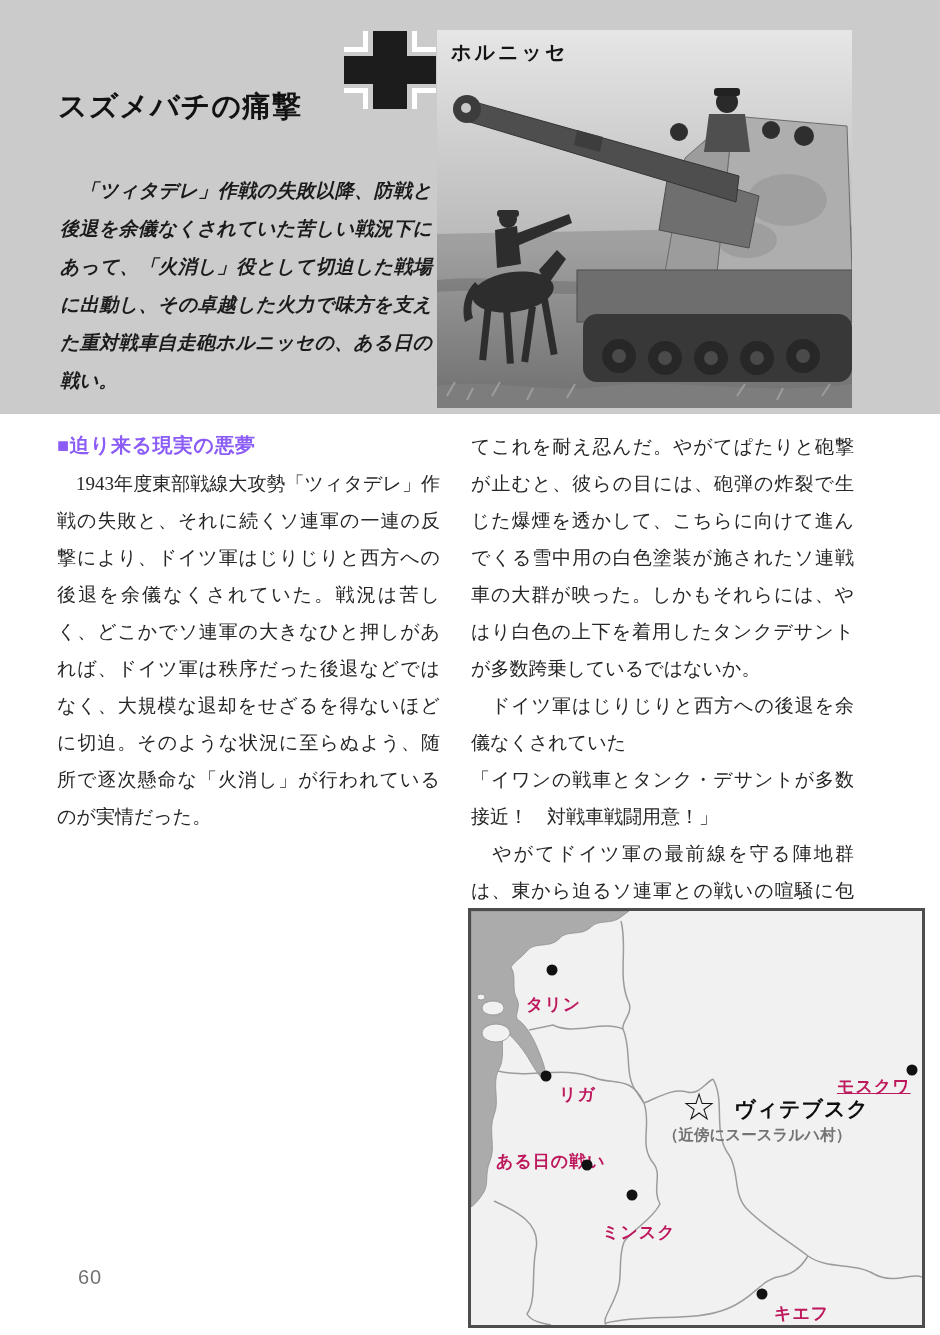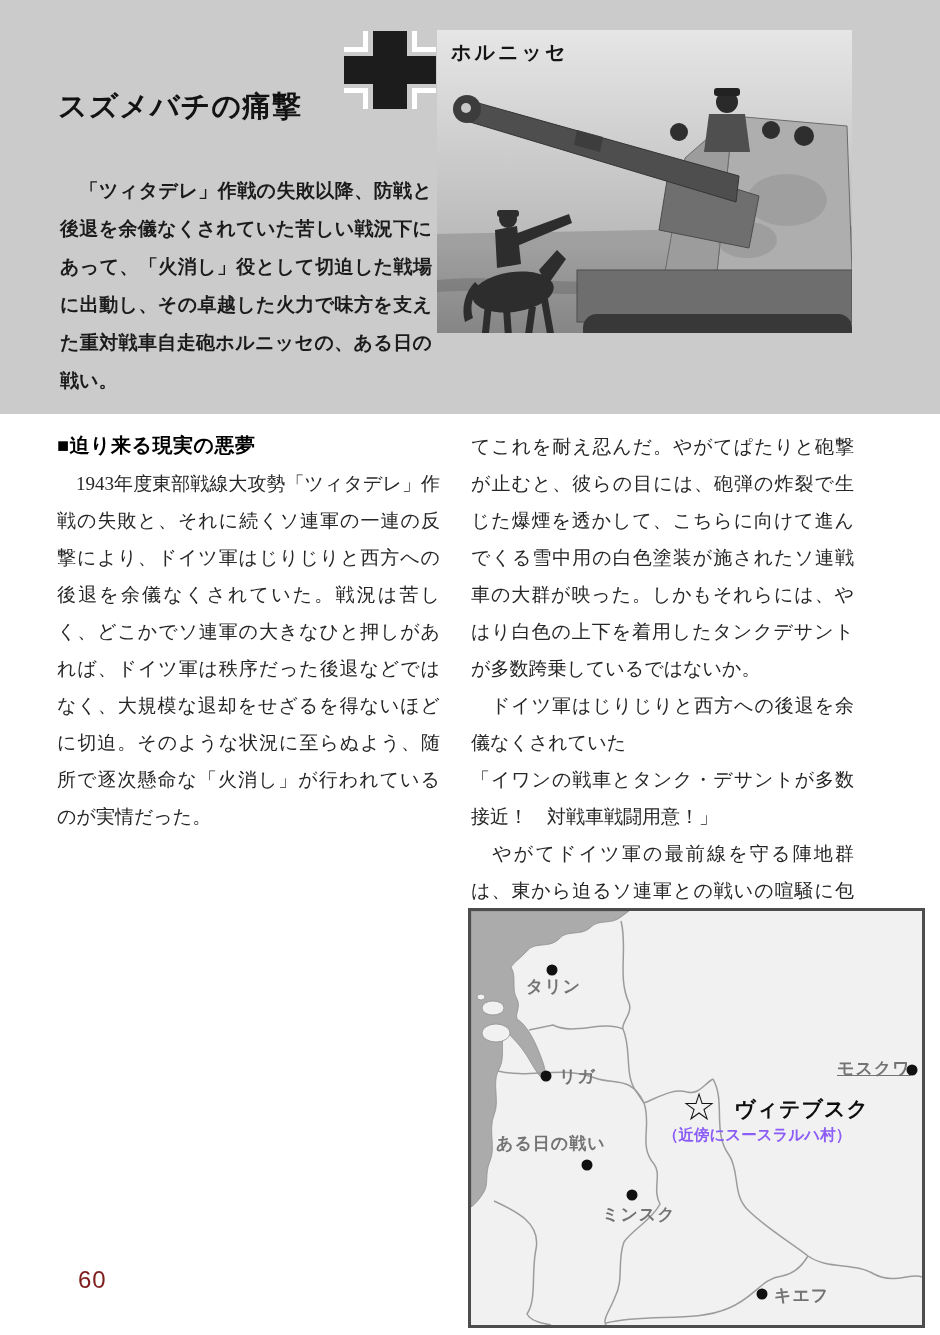--- a/index.html
+++ b/index.html
@@ -14,77 +14,77 @@
     position:absolute; left:0; top:0; width:940px; height:414px;
     background:#cbcbcb;
   }
   .kreuz { position:absolute; left:344px; top:31px; width:92px; height:78px; }
   .title-block { position:absolute; left:58px; top:84px; color:#121212; }
   .action-label { font-size:27px; font-weight:bold; line-height:1.15; letter-spacing:0.5px; }
   .main-title  { font-size:29px; font-weight:bold; line-height:1.25; margin-top:4px; letter-spacing:1px; }
   .intro {
     position:absolute; left:60px; top:172px; width:372px;
     font-size:19px; font-weight:bold; line-height:38px;
-    text-align:justify; color:#1b1b1b;
+    text-align:justify; color:#1b1b1b;font-style:italic;
   }
   
   .photo {
-    position:absolute; left:437px; top:30px; width:415px; height:303px;
+    position:absolute; left:437px; top:30px; width:415px; height:378px;
     overflow:hidden; background:#bfbfbf;
   }
   .photo svg { display:block; }
   .photo-caption {
     position:absolute; left:14px; top:9px;
     font-size:20px; font-weight:bold; color:#141414; letter-spacing:3px;
   }
   
   .col {
     position:absolute; top:428px; width:383px;
     font-family:"Liberation Serif","DejaVu Serif",serif;
     font-size:19px; line-height:37px; color:#262626;
     text-align:justify;
   }
   .col p { margin:0; }
   .col-left  { left:57px; }
   .col-right { left:471px; }
   .section-heading {
     font-family:"Liberation Sans","DejaVu Sans",sans-serif;
-    font-size:20px; font-weight:bold; line-height:35px; color:#000000;
+    font-size:20px; font-weight:bold; line-height:35px; color:#8b5cf6;
     margin-bottom:2px; letter-spacing:0.5px;
   }
   
   .map {
     position:absolute; left:468px; top:908px; width:457px; height:420px;
     background:#f1f1f1; border:3px solid #4d4d4d;
   }
   .map svg.map-bg { position:absolute; left:0; top:0; }
   .map-label {
-    position:absolute; font-size:17px; font-weight:bold; color:#737373;
-    white-space:nowrap; letter-spacing:1px;
+    position:absolute; font-size:17px; font-weight:bold; color:#be185d;
+    white-space:nowrap; letter-spacing:1px;margin-top:18px;
   }
   .map-dot {
     position:absolute; width:11px; height:11px; border-radius:50%;
     background:#111; transform:translate(-50%,-50%);
   }
   .star-marker {
     position:absolute; font-size:38px; line-height:1; color:#111;
     transform:translate(-50%,-54%);
   }
   .star-label {
     position:absolute; font-size:21px; font-weight:bold; color:#0d0d0d;
     white-space:nowrap; letter-spacing:1px;padding-left:16px;
   }
   .star-note {
-    position:absolute; font-size:15.5px; font-weight:bold; color:#8b5cf6;
+    position:absolute; font-size:15.5px; font-weight:bold; color:#737373;
     white-space:nowrap;
   }
   
   .page-number {
     position:absolute; left:78px; top:1266px;
-    font-size:24px; color:#7f1d1d; letter-spacing:1px;
+    font-size:20px; color:#737373; letter-spacing:1px;
   }
 </style>
 </head>
 <body>
 
 <div class="page">
 
   <div class="header-band">
 
     <svg class="kreuz" viewBox="0 0 92 78" aria-hidden="true">

